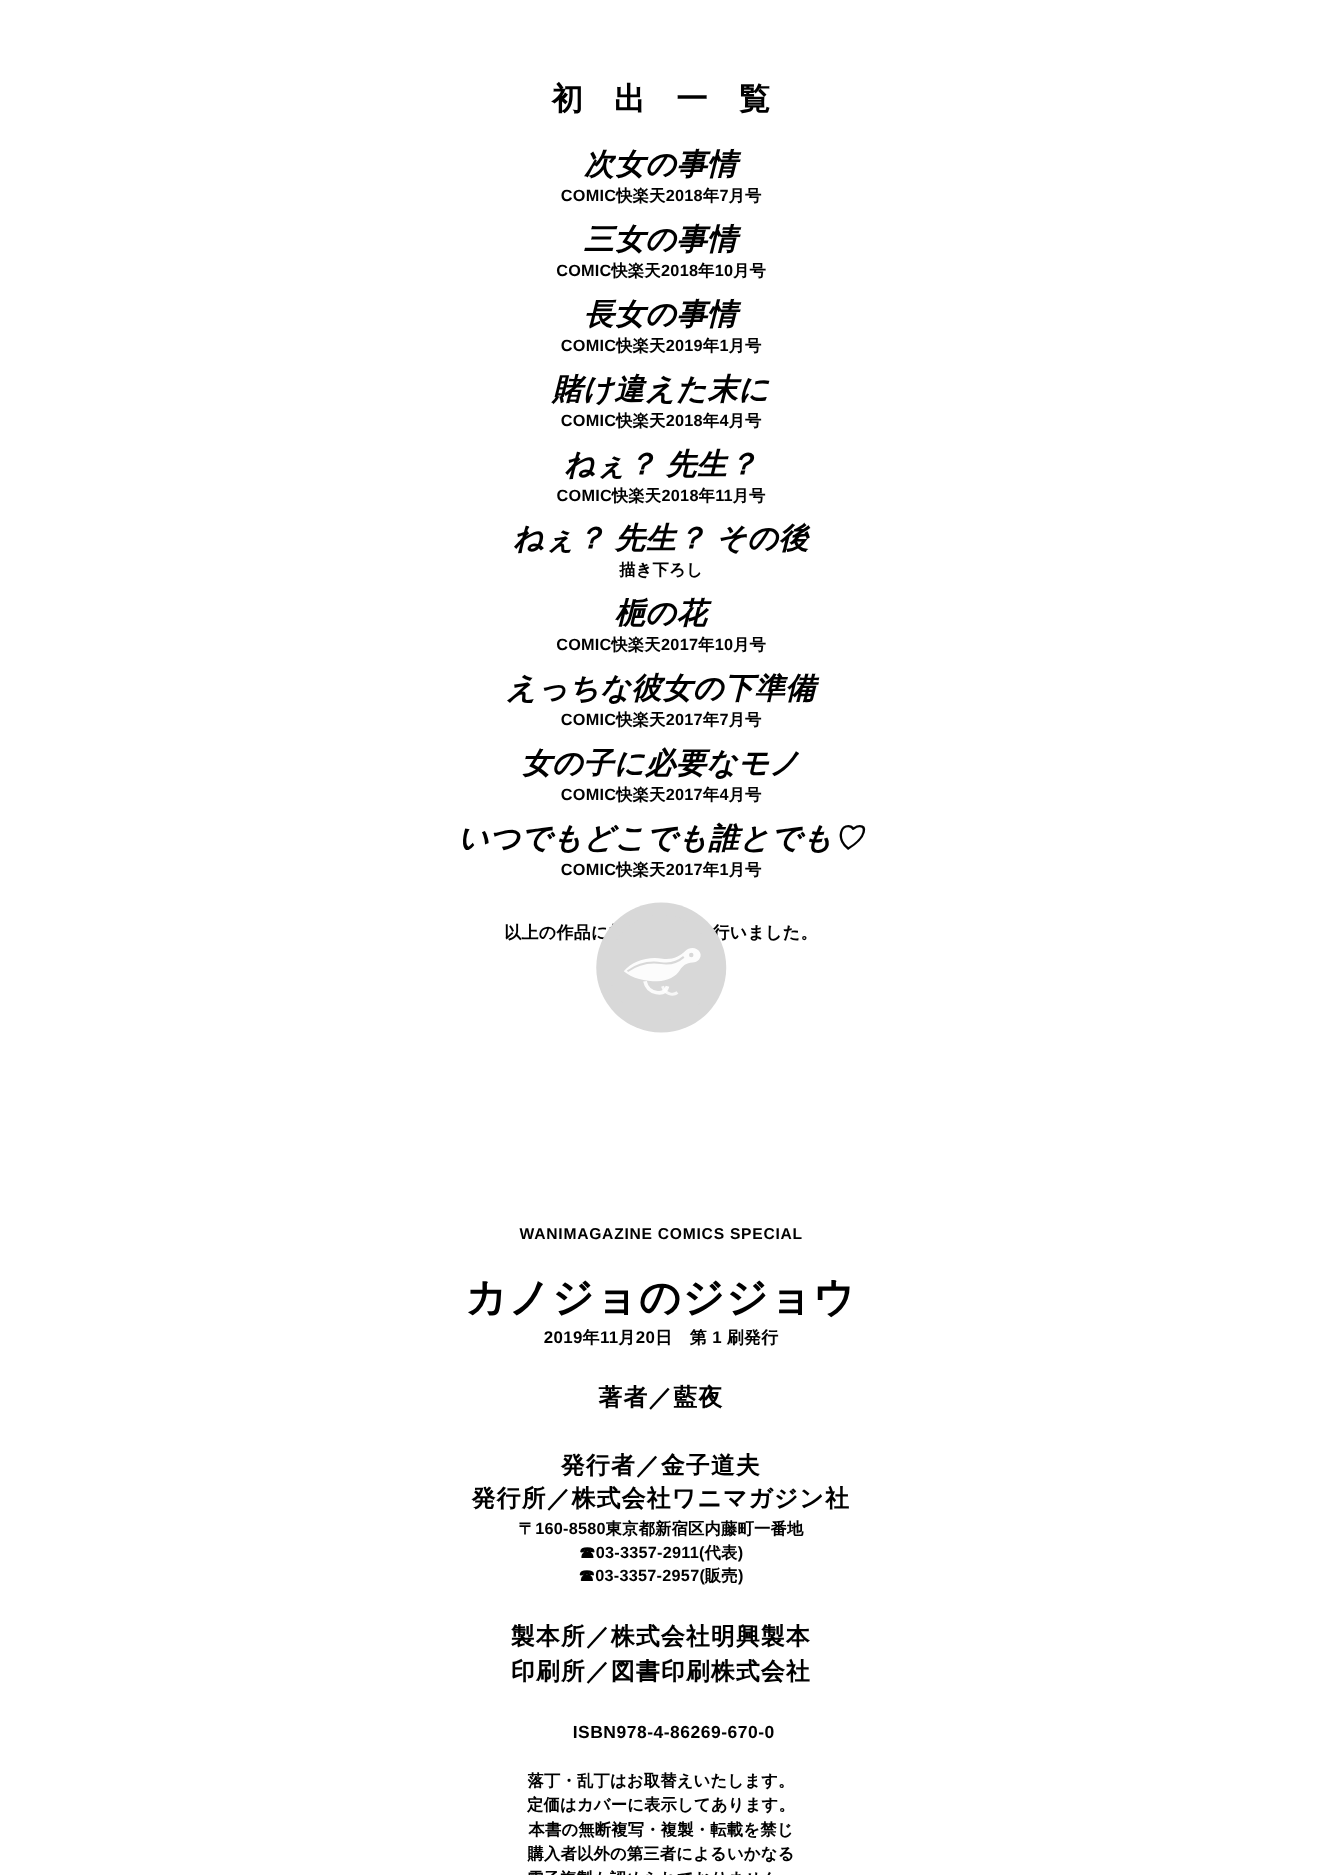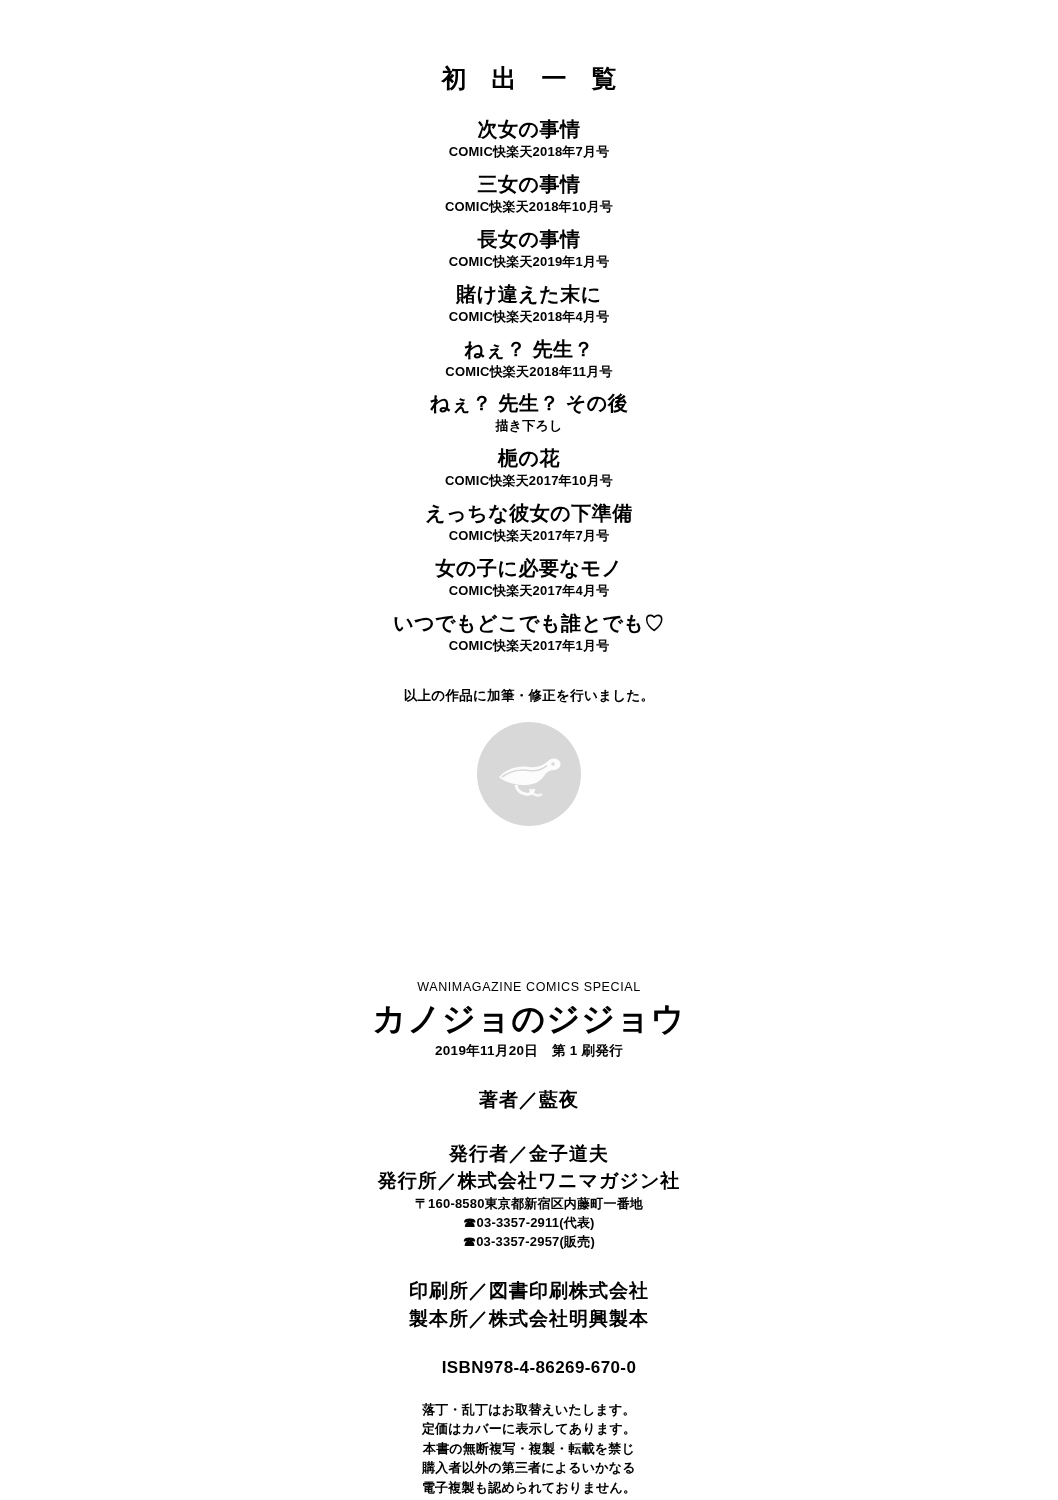--- a/index.html
+++ b/index.html
@@ -33,24 +33,25 @@
     font-size: 25px;
     font-weight: bold;
     letter-spacing: 9px;
     margin: 0 0 22px 0;
     padding-left: 9px;
   }
   .entry {
     margin-bottom: 11px;
   }
   .entry-title {
-    font-size: 20px;
+    font-size: 24px;
     font-weight: bold;
     line-height: 1.25;
     letter-spacing: 0.5px;
+    font-style: italic;
   }
   .entry-source {
     font-size: 13px;
     font-weight: bold;
     line-height: 1.3;
     margin-top: 2px;
     letter-spacing: 0.2px;
   }
   .list-note {
     font-size: 13.5px;
@@ -83,23 +84,23 @@
   
   .colophon {
     position: absolute;
     top: 980px;
     left: 0;
     width: 1058px;
     text-align: center;
   }
   .col-series {
     font-size: 12.5px;
-    font-weight: normal;
+    font-weight: bold;
     letter-spacing: 0.6px;
-    margin-bottom: 7px;
+    margin-bottom: 26px;
   }
   .col-title {
     font-size: 33px;
     font-weight: bold;
     letter-spacing: 1px;
     line-height: 1.1;
   }
   .col-date {
     font-size: 13.5px;
     font-weight: bold;
@@ -121,21 +122,21 @@
     line-height: 1.4;
     letter-spacing: 0.3px;
   }
   .line-sm {
     font-size: 13px;
     font-weight: bold;
     line-height: 1.45;
     letter-spacing: 0.2px;
   }
   .isbn {
-    font-size: 17px;
+    font-size: 14px;
     font-weight: bold;
     margin-top: 25px;
     letter-spacing: 0.4px;
     padding-left: 20px;
   }
   .notice {
     font-size: 13px;
     font-weight: bold;
     line-height: 1.5;
     margin-top: 22px;
@@ -218,22 +219,22 @@
 
     <div class="block">
       <div class="line-lg">発行者／金子道夫</div>
       <div class="line-lg">発行所／株式会社ワニマガジン社</div>
       <div class="line-sm">〒160-8580東京都新宿区内藤町一番地</div>
       <div class="line-sm">☎03-3357-2911(代表)</div>
       <div class="line-sm">☎03-3357-2957(販売)</div>
     </div>
 
     <div class="block">
+      <div class="line-lg">製本所／株式会社明興製本</div>
       <div class="line-lg">印刷所／図書印刷株式会社</div>
-      <div class="line-lg">製本所／株式会社明興製本</div>
     </div>
 
     <div class="isbn">ISBN978-4-86269-670-0</div>
 
     <div class="notice">
       <div>落丁・乱丁はお取替えいたします。</div>
       <div>定価はカバーに表示してあります。</div>
       <div>本書の無断複写・複製・転載を禁じ</div>
       <div>購入者以外の第三者によるいかなる</div>
       <div>電子複製も認められておりません。</div>

